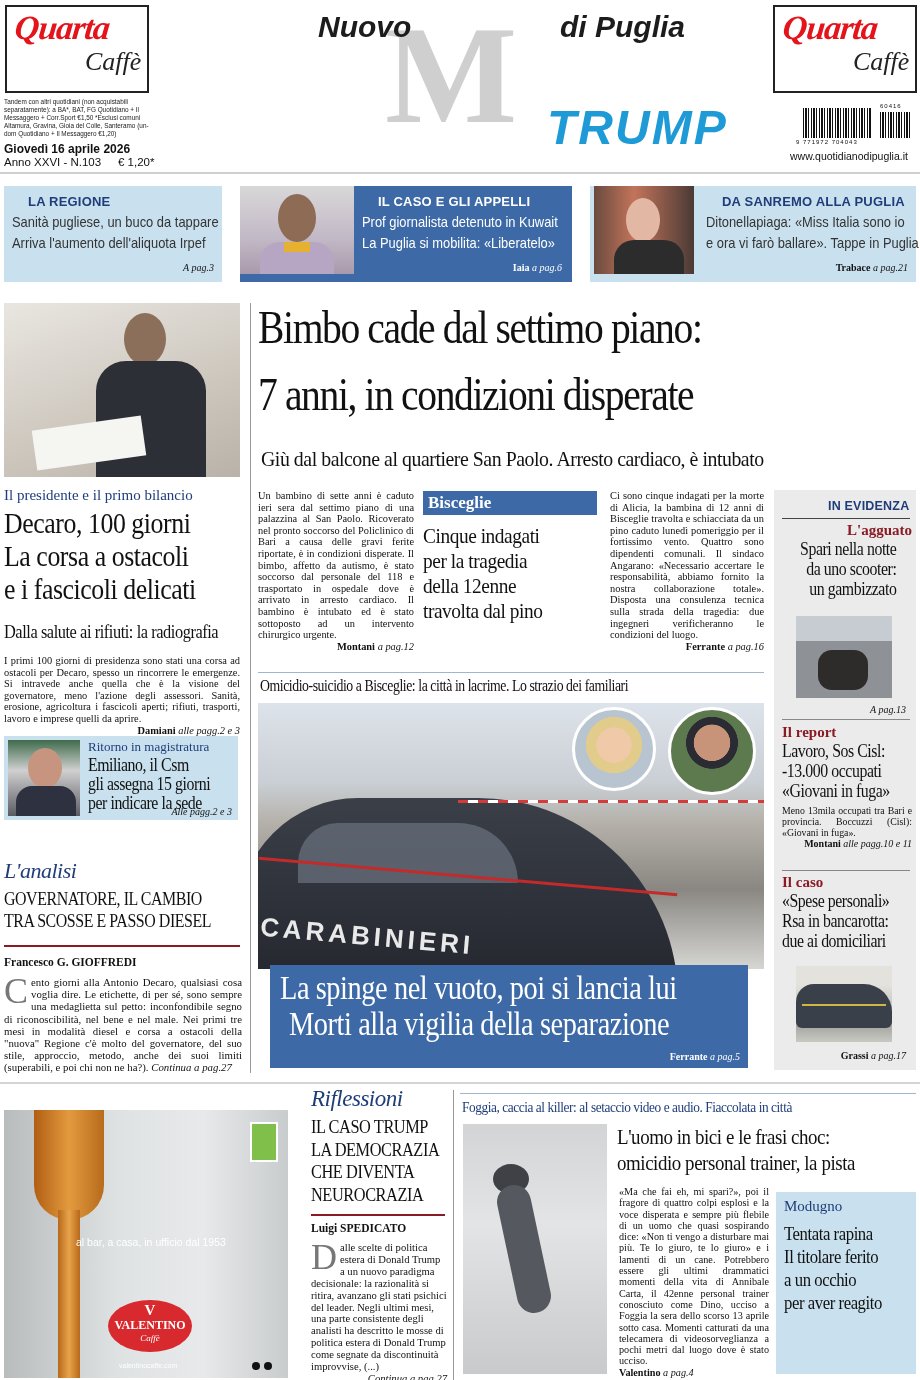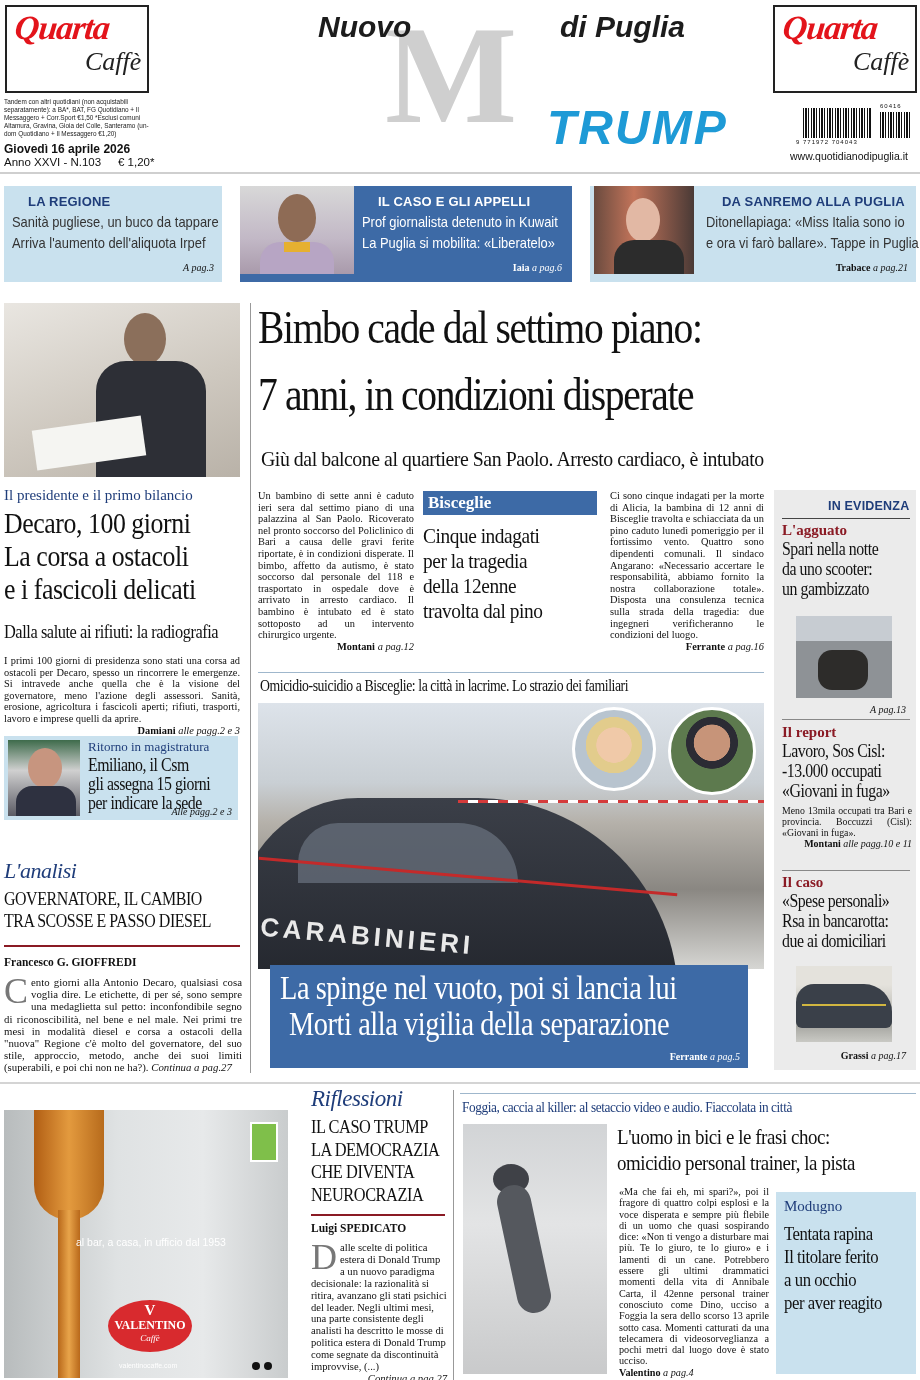--- a/index.html
+++ b/index.html
@@ -186,21 +186,21 @@
 <div class="abs" style="left:270px;top:965px;width:478px;height:103px;background:#3d6aa6;color:#fff;">
   <div class="abs hl" style="left:10px;top:4px;font-size:33px;line-height:38px;transform:scaleX(0.86);transform-origin:left top;">La spinge nel vuoto, poi si lancia lui</div>
   <div class="abs hl" style="left:19px;top:40px;font-size:33px;line-height:38px;transform:scaleX(0.86);transform-origin:left top;">Morti alla vigilia della separazione</div>
   <div class="abs ref" style="right:8px;top:86px;color:#fff;"><b>Ferrante</b> <i>a pag.5</i></div>
 </div>
 
 <div class="abs sidebar-ev" style="left:774px;top:490px;width:142px;height:580px;">
   <div class="abs kicker-sans" style="left:38px;top:9px;color:#1f3d7a;font-size:12.5px;">IN EVIDENZA</div>
   <div class="abs" style="left:8px;top:28px;width:128px;height:1px;background:#444;"></div>
 
-  <div class="abs" style="left:8px;top:32px;width:130px;">
+  <div class="abs" style="left:8px;top:32px;width:130px;text-align:right;">
     <div class="kicker-red" style="font-size:15px;">L'agguato</div>
     <div class="hl" style="font-size:18px;line-height:20px;transform:scaleX(0.88);transform-origin:left top;">Spari nella notte</div>
     <div class="hl" style="font-size:18px;line-height:20px;transform:scaleX(0.88);transform-origin:left top;">da uno scooter:</div>
     <div class="hl" style="font-size:18px;line-height:20px;transform:scaleX(0.88);transform-origin:left top;">un gambizzato</div>
   </div>
   <div class="abs photo" style="left:22px;top:126px;width:96px;height:82px;background:linear-gradient(180deg,#c7ccd2 0 30%,#8e9296 30% 100%);">
     <div class="abs" style="left:22px;top:34px;width:50px;height:40px;border-radius:14px;background:#2d2c2a;"></div>
   </div>
   <div class="abs ref" style="right:10px;top:214px;font-style:italic;">A pag.13</div>
   <div class="abs" style="left:8px;top:229px;width:128px;height:1px;background:#888;"></div>

